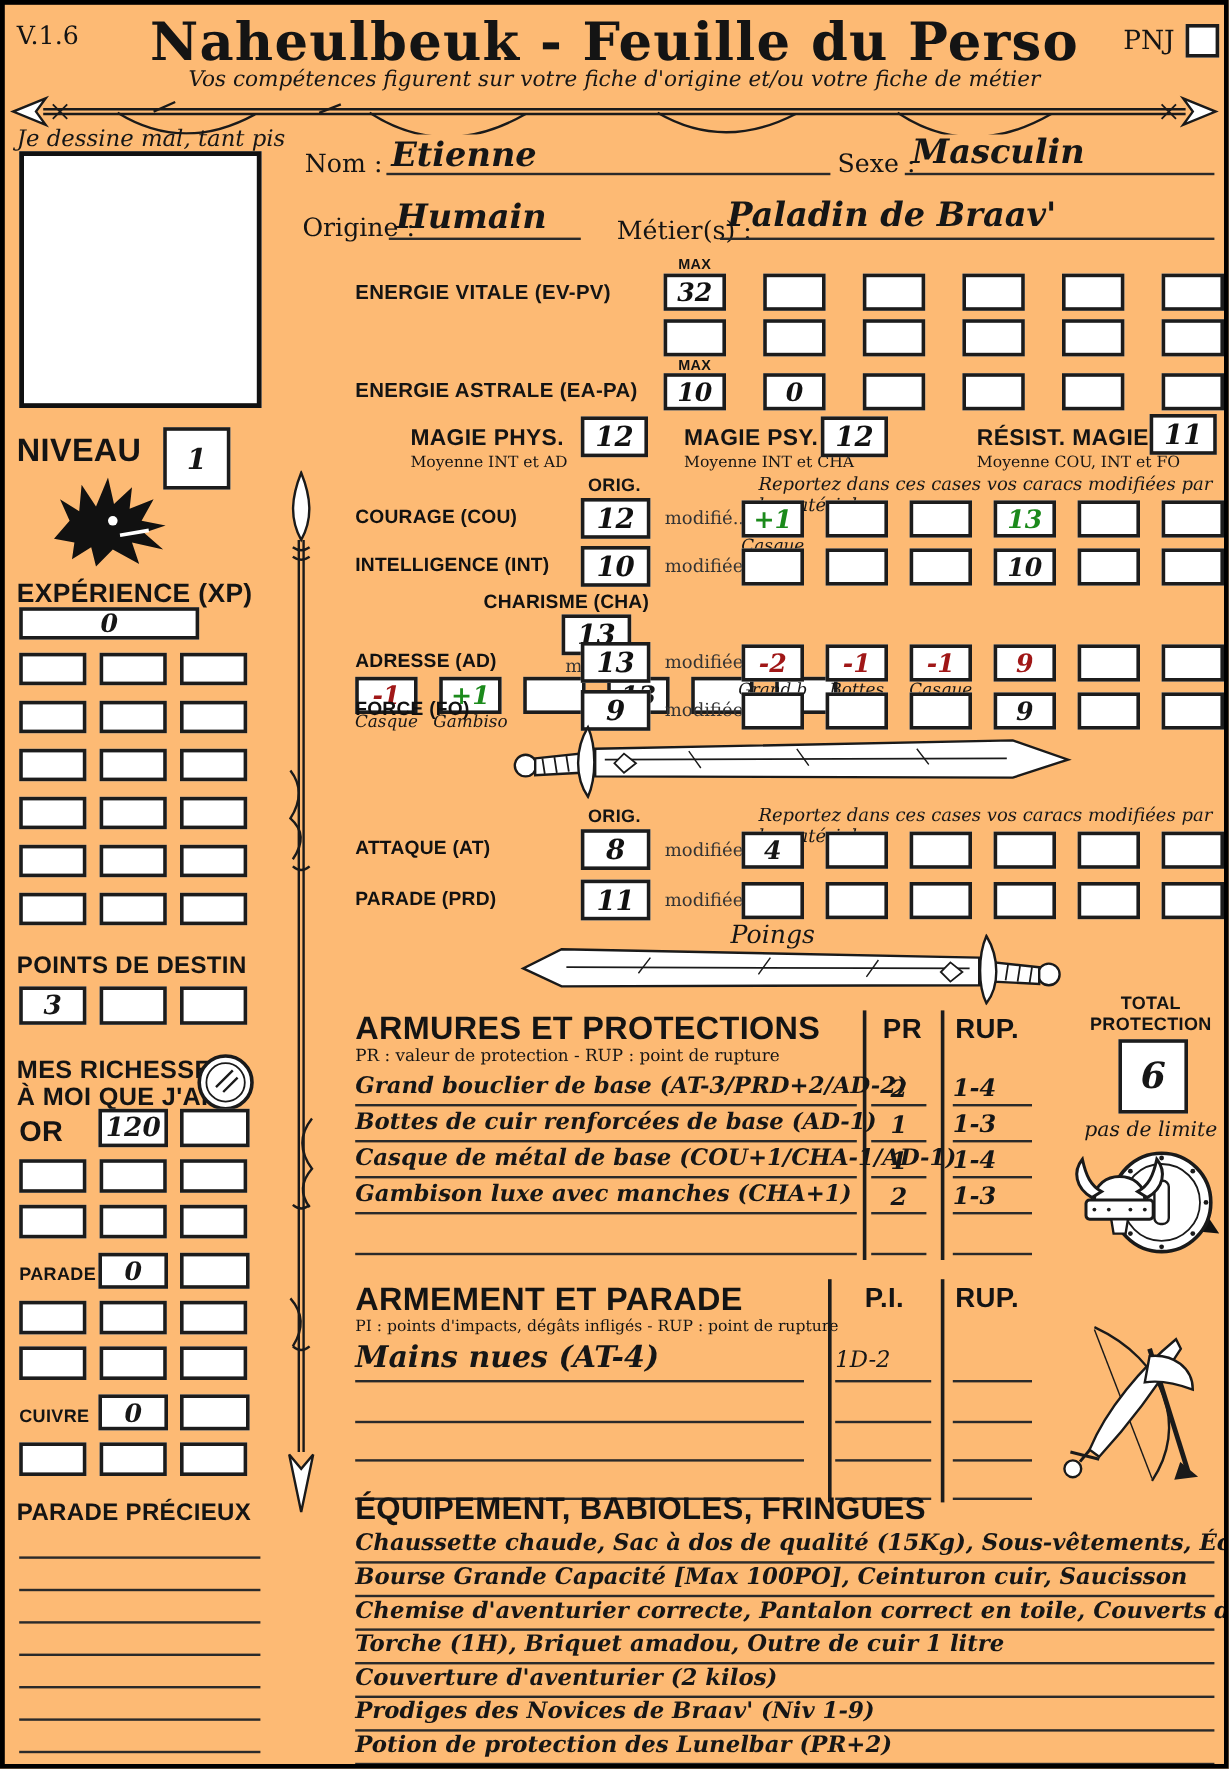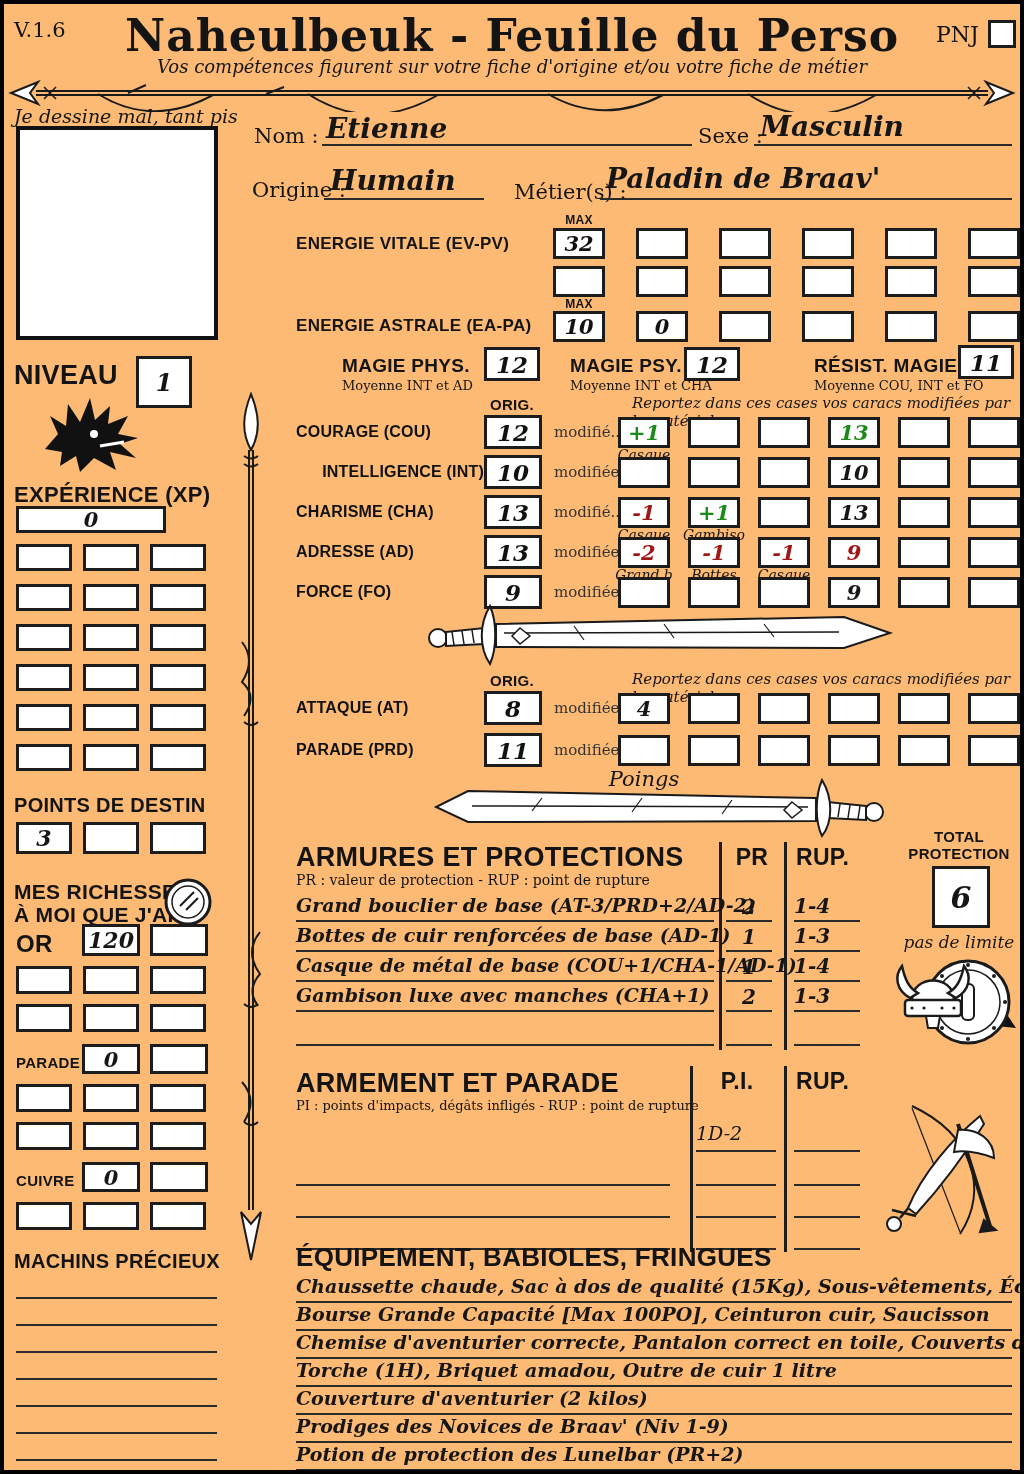--- a/index.html
+++ b/index.html
@@ -151,21 +151,21 @@
 
   <div class="a b" style="left:12px;top:1168px;font-size:15px;">CUIVRE</div>
   <div class="box" style="left:78px;top:1158px;width:58px;height:30px;">
     <span class="hwb" style="font-size:21px;">0</span>
   </div>
   <div class="box" style="left:146px;top:1158px;width:58px;height:30px;"></div>
   <div class="box" style="left:12px;top:1198px;width:56px;height:28px;"></div>
   <div class="box" style="left:79px;top:1198px;width:56px;height:28px;"></div>
   <div class="box" style="left:146px;top:1198px;width:56px;height:28px;"></div>
 
-  <div class="a b" style="left:10px;top:1246px;font-size:20px;">MACHINS PRÉCIEUX</div>
+  <div class="a b" style="left:10px;top:1246px;font-size:20px;">PARADE PRÉCIEUX</div>
   <div class="uline" style="left:12px;top:1293px;width:201px;"></div>
   <div class="uline" style="left:12px;top:1320px;width:201px;"></div>
   <div class="uline" style="left:12px;top:1347px;width:201px;"></div>
   <div class="uline" style="left:12px;top:1374px;width:201px;"></div>
   <div class="uline" style="left:12px;top:1401px;width:201px;"></div>
   <div class="uline" style="left:12px;top:1428px;width:201px;"></div>
   <div class="uline" style="left:12px;top:1455px;width:201px;"></div>
 
   <div class="a" style="left:226px;top:388px;">
     <svg width="40" height="872" viewBox="0 0 40 872">
@@ -276,39 +276,39 @@
         </div>
       <div class="cell">
           <span class="cv"></span>
         </div>
       <div class="cell">
           <span class="cv"></span>
         </div>
     </div>
   </div>
 
-  <div class="carac-row" style="top:450px;text-align:right;">
+  <div class="carac-row" style="top:450px;">
     <div class="clabel">INTELLIGENCE (INT)</div>
     <div class="origbox">
         <span class="ov">10</span>
       </div>
     <div class="modif">modifiée...</div>
     <div class="cells6">
       <div class="cell"></div>
       <div class="cell"></div>
       <div class="cell"></div>
       <div class="cell">
           <span class="cv" style="color: rgb(22, 22, 22);">10</span>
         </div>
       <div class="cell"></div>
       <div class="cell"></div>
     </div>
   </div>
 
-  <div class="carac-row" style="top:490px;">
+  <div class="carac-row" style="top:490px;flex-direction:column;">
     <div class="clabel">CHARISME (CHA)</div>
     <div class="origbox">
         <span class="ov">13</span>
       </div>
     <div class="modif">modifié...</div>
     <div class="cells6">
       <div class="cell">
           <span class="cv" style="color: rgb(160, 23, 23);">-1</span>
           <span class="cnote">Casque</span>
         </div>
@@ -501,20 +501,21 @@
     </svg>
   </div>
 
   <div class="a b" style="left:292px;top:1064px;font-size:27px;">ARMEMENT ET PARADE</div>
   <div class="a serif" style="left:292px;top:1094px;font-size:13px;">PI : points d'impacts, dégâts infligés - RUP : point de rupture</div>
   <div class="vline" style="left:686px;top:1062px;height:186px;"></div>
   <div class="vline" style="left:780px;top:1062px;height:186px;"></div>
   <div class="a b ctr" style="left:689px;top:1064px;width:88px;font-size:23px;">P.I.</div>
   <div class="a b" style="left:792px;top:1064px;font-size:23px;">RUP.</div>
 
+  <div class="rowline hwb" style="left:292px;top:1112px;width:374px;height:34px;font-size:25px;">Mains nues (AT-4)</div>
   <div class="rowline hw" style="left:692px;top:1118px;width:80px;height:28px;font-size:19px;">1D-2</div>
   <div class="rowline" style="left:790px;top:1118px;width:66px;height:28px;"></div>
 
   <div class="rowline" style="left:292px;top:1154px;width:374px;height:26px;"></div>
   <div class="rowline" style="left:692px;top:1154px;width:80px;height:26px;"></div>
   <div class="rowline" style="left:790px;top:1154px;width:66px;height:26px;"></div>
 
   <div class="rowline" style="left:292px;top:1186px;width:374px;height:26px;"></div>
   <div class="rowline" style="left:692px;top:1186px;width:80px;height:26px;"></div>
   <div class="rowline" style="left:790px;top:1186px;width:66px;height:26px;"></div>

